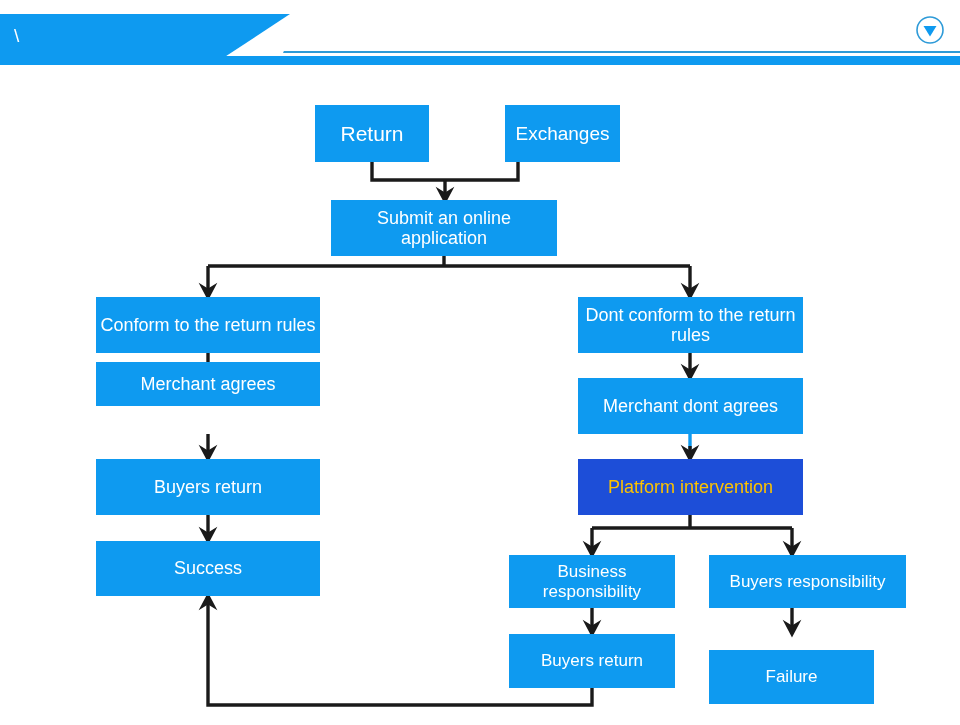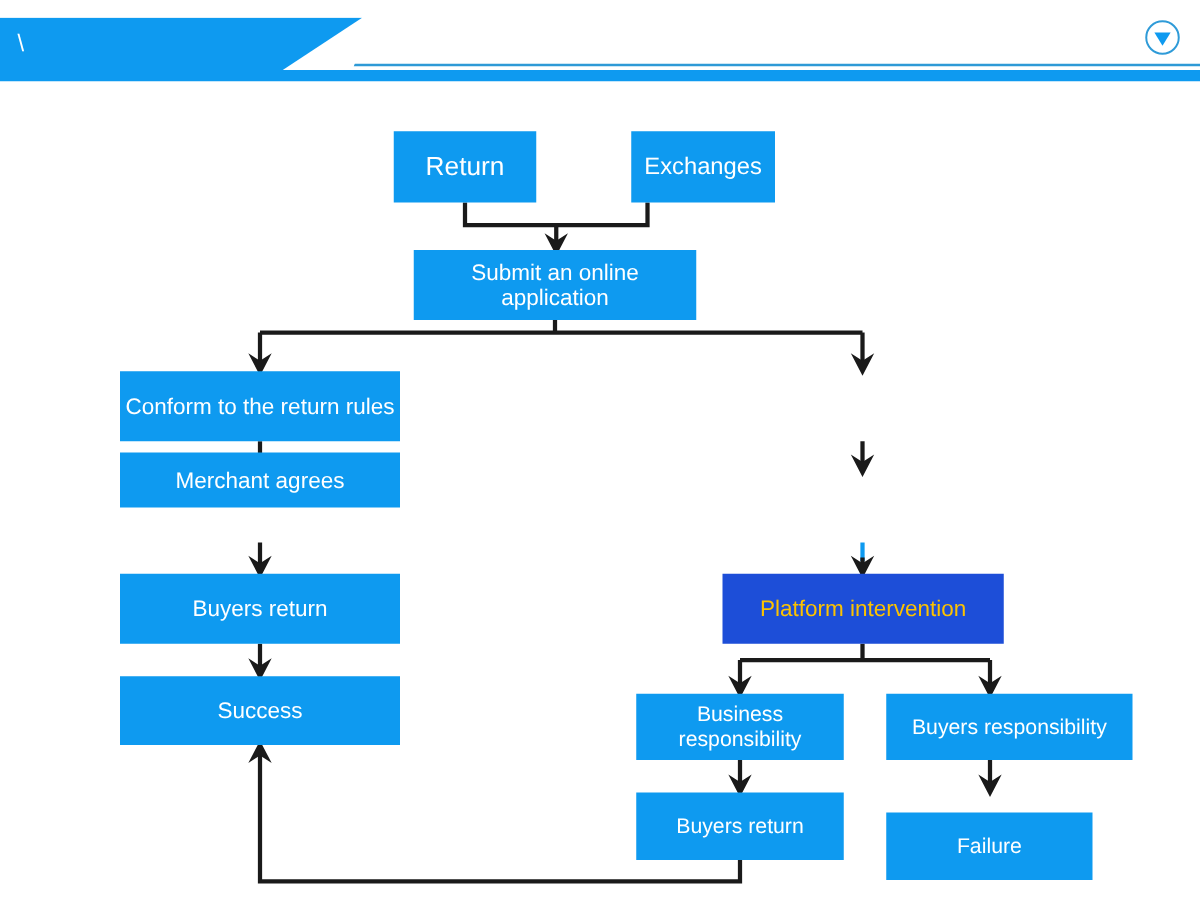--- a/index.html
+++ b/index.html
@@ -184,21 +184,27 @@
   </div>
 
   <div class="node" style="left:96px; top:459px; width:224px; height:56px; font-size:18px;">
     <span>Buyers return</span>
   </div>
 
   <div class="node" style="left:96px; top:541px; width:224px; height:55px; font-size:18px;">
     <span>Success</span>
   </div>
 
-
+  <div class="node" style="left:578px; top:297px; width:225px; height:56px; font-size:18px;">
+    <span>Dont conform to the return rules</span>
+  </div>
+
+  <div class="node" style="left:578px; top:378px; width:225px; height:56px; font-size:18px;">
+    <span>Merchant dont agrees</span>
+  </div>
 
   <div class="node orange" style="left:578px; top:459px; width:225px; height:56px; font-size:18px;">
     <span>Platform intervention</span>
   </div>
 
   <div class="node" style="left:509px; top:555px; width:166px; height:53px; font-size:17px;">
     <span>Business responsibility</span>
   </div>
 
   <div class="node" style="left:709px; top:555px; width:197px; height:53px; font-size:17px;">

